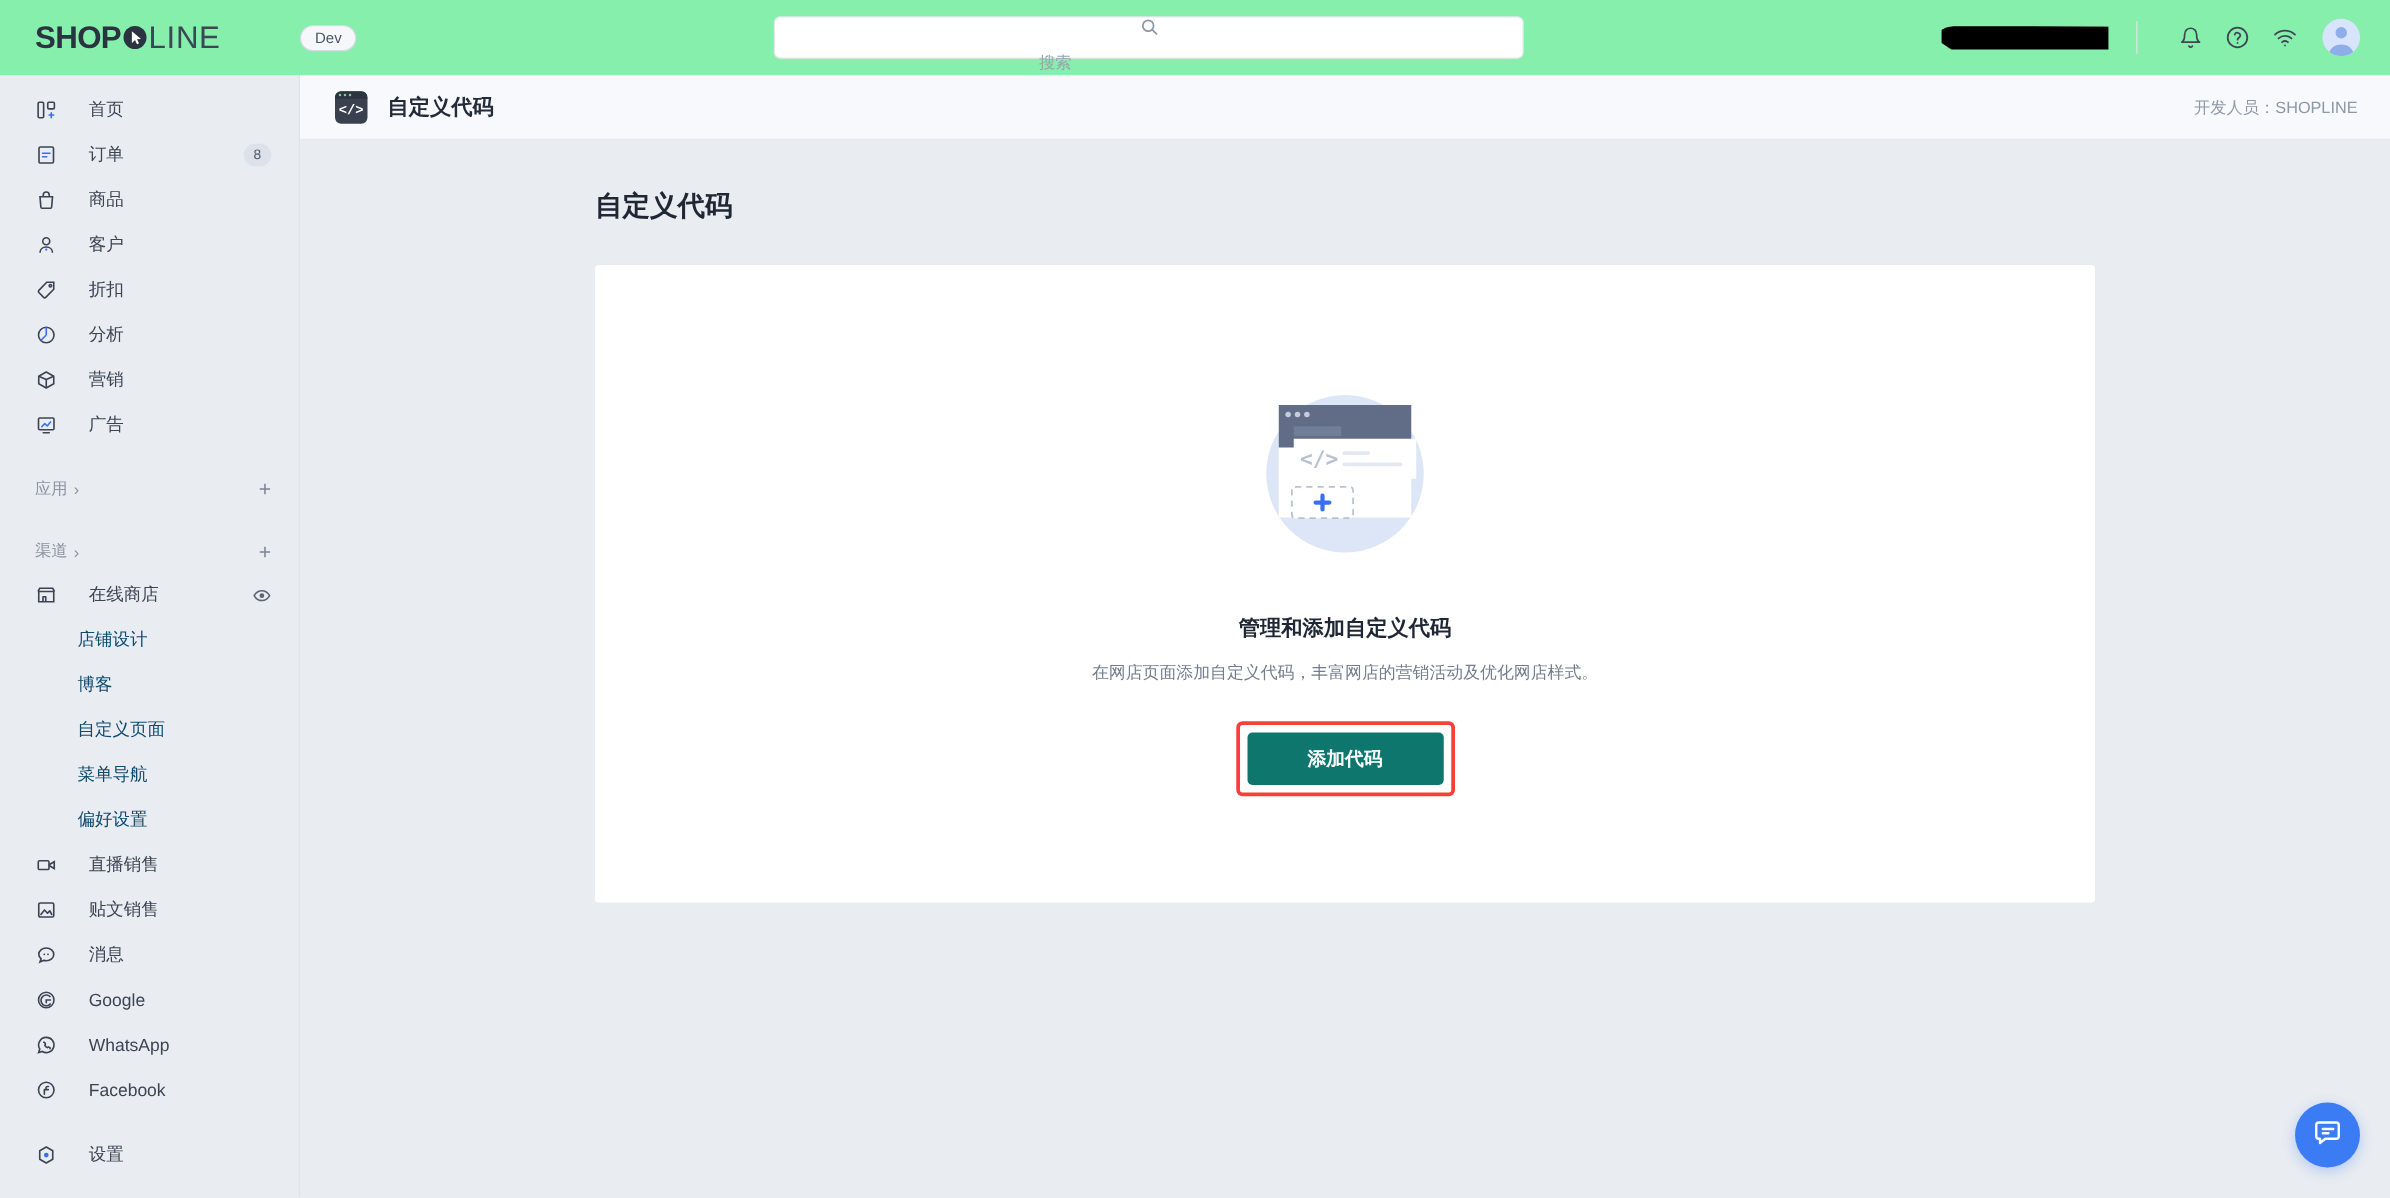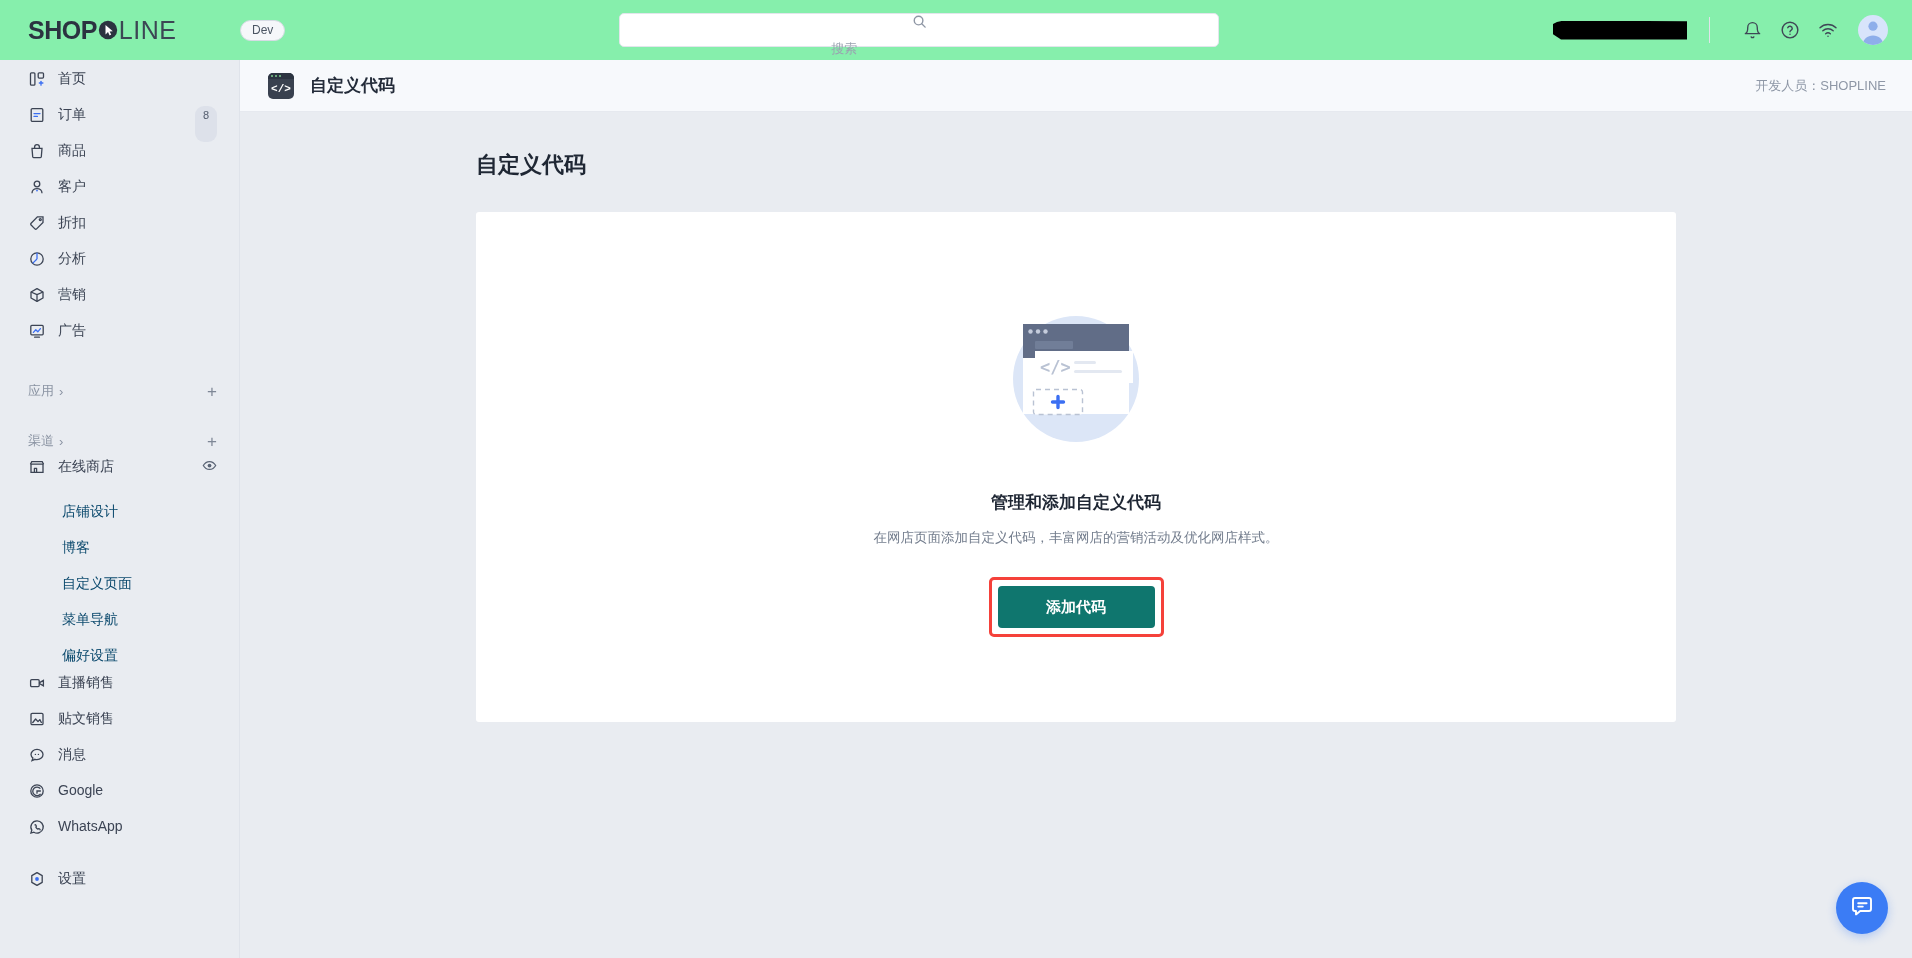--- a/index.html
+++ b/index.html
@@ -85,22 +85,22 @@
   
   .sidebar {
     width: 240px; min-width: 240px;
     background: #e9ecf1;
     border-right: 1px solid #dfe3ea;
     padding-top: 10px;
     overflow: hidden;
     position: relative;
   }
   .nav-item {
-    height: 36px; display: flex; 
-    padding: 0 22px 0 28px; gap: 13px;
+    height: 36px; display: flex; align-items: center;
+    padding: 0 22px 0 28px; gap: 26px;
     color: #3c4454; font-size: 14px; cursor: pointer;
     position: relative;
   }
   .nav-ico { width: 17px; height: 17px; display: flex; align-items: center; justify-content: center; color: #3c4454; flex-shrink: 0; }
   .nav-label { flex: 1; white-space: nowrap; }
   .badge {
     background: #dde1ea; color: #525c6d;
     font-size: 11px; border-radius: 9px;
     padding: 2px 8px; line-height: 1.3;
   }
@@ -434,20 +434,29 @@
     <div class="nav-item">
       <span class="nav-ico">
         <svg width="16" height="16" viewBox="0 0 16 16" fill="none" stroke="currentColor" stroke-width="1.3">
           <path d="M8 1.9a6.1 6.1 0 0 0-5.2 9.3l-.9 2.9 3-.9A6.1 6.1 0 1 0 8 1.9z"></path>
             <path d="M6 5.8c.4-.1.7 0 .9.4l.4.9c.1.3 0 .5-.2.7l-.3.3c.4.9 1.1 1.6 2 2l.3-.3c.2-.2.4-.3.7-.2l.9.4c.4.2.5.5.4.9" stroke-linecap="round" stroke-linejoin="round"></path>
         </svg>
       </span>
       <span class="nav-label">WhatsApp</span>
     </div>
 
+    <div class="nav-item">
+      <span class="nav-ico">
+        <svg width="16" height="16" viewBox="0 0 16 16" fill="none" stroke="currentColor" stroke-width="1.3">
+          <circle cx="8" cy="8" r="6.2"></circle>
+            <path d="M9.8 5.2H9c-.8 0-1.2.5-1.2 1.2v1.3H6.5m0 0h3.1m-3.1 0v3.6" stroke-linecap="round"></path>
+        </svg>
+      </span>
+      <span class="nav-label">Facebook</span>
+    </div>
 
     <div class="spacer-sm"></div>
 
     <div class="nav-item">
       <span class="nav-ico">
         <svg width="16" height="16" viewBox="0 0 16 16" fill="none" stroke="currentColor" stroke-width="1.3">
           <path d="M8 1.6 13.2 4.6v6.8L8 14.4 2.8 11.4V4.6z" stroke-linejoin="round"></path>
             <circle cx="8" cy="8" r="1.9" fill="#3b6ff2" stroke="none"></circle>
         </svg>
       </span>

